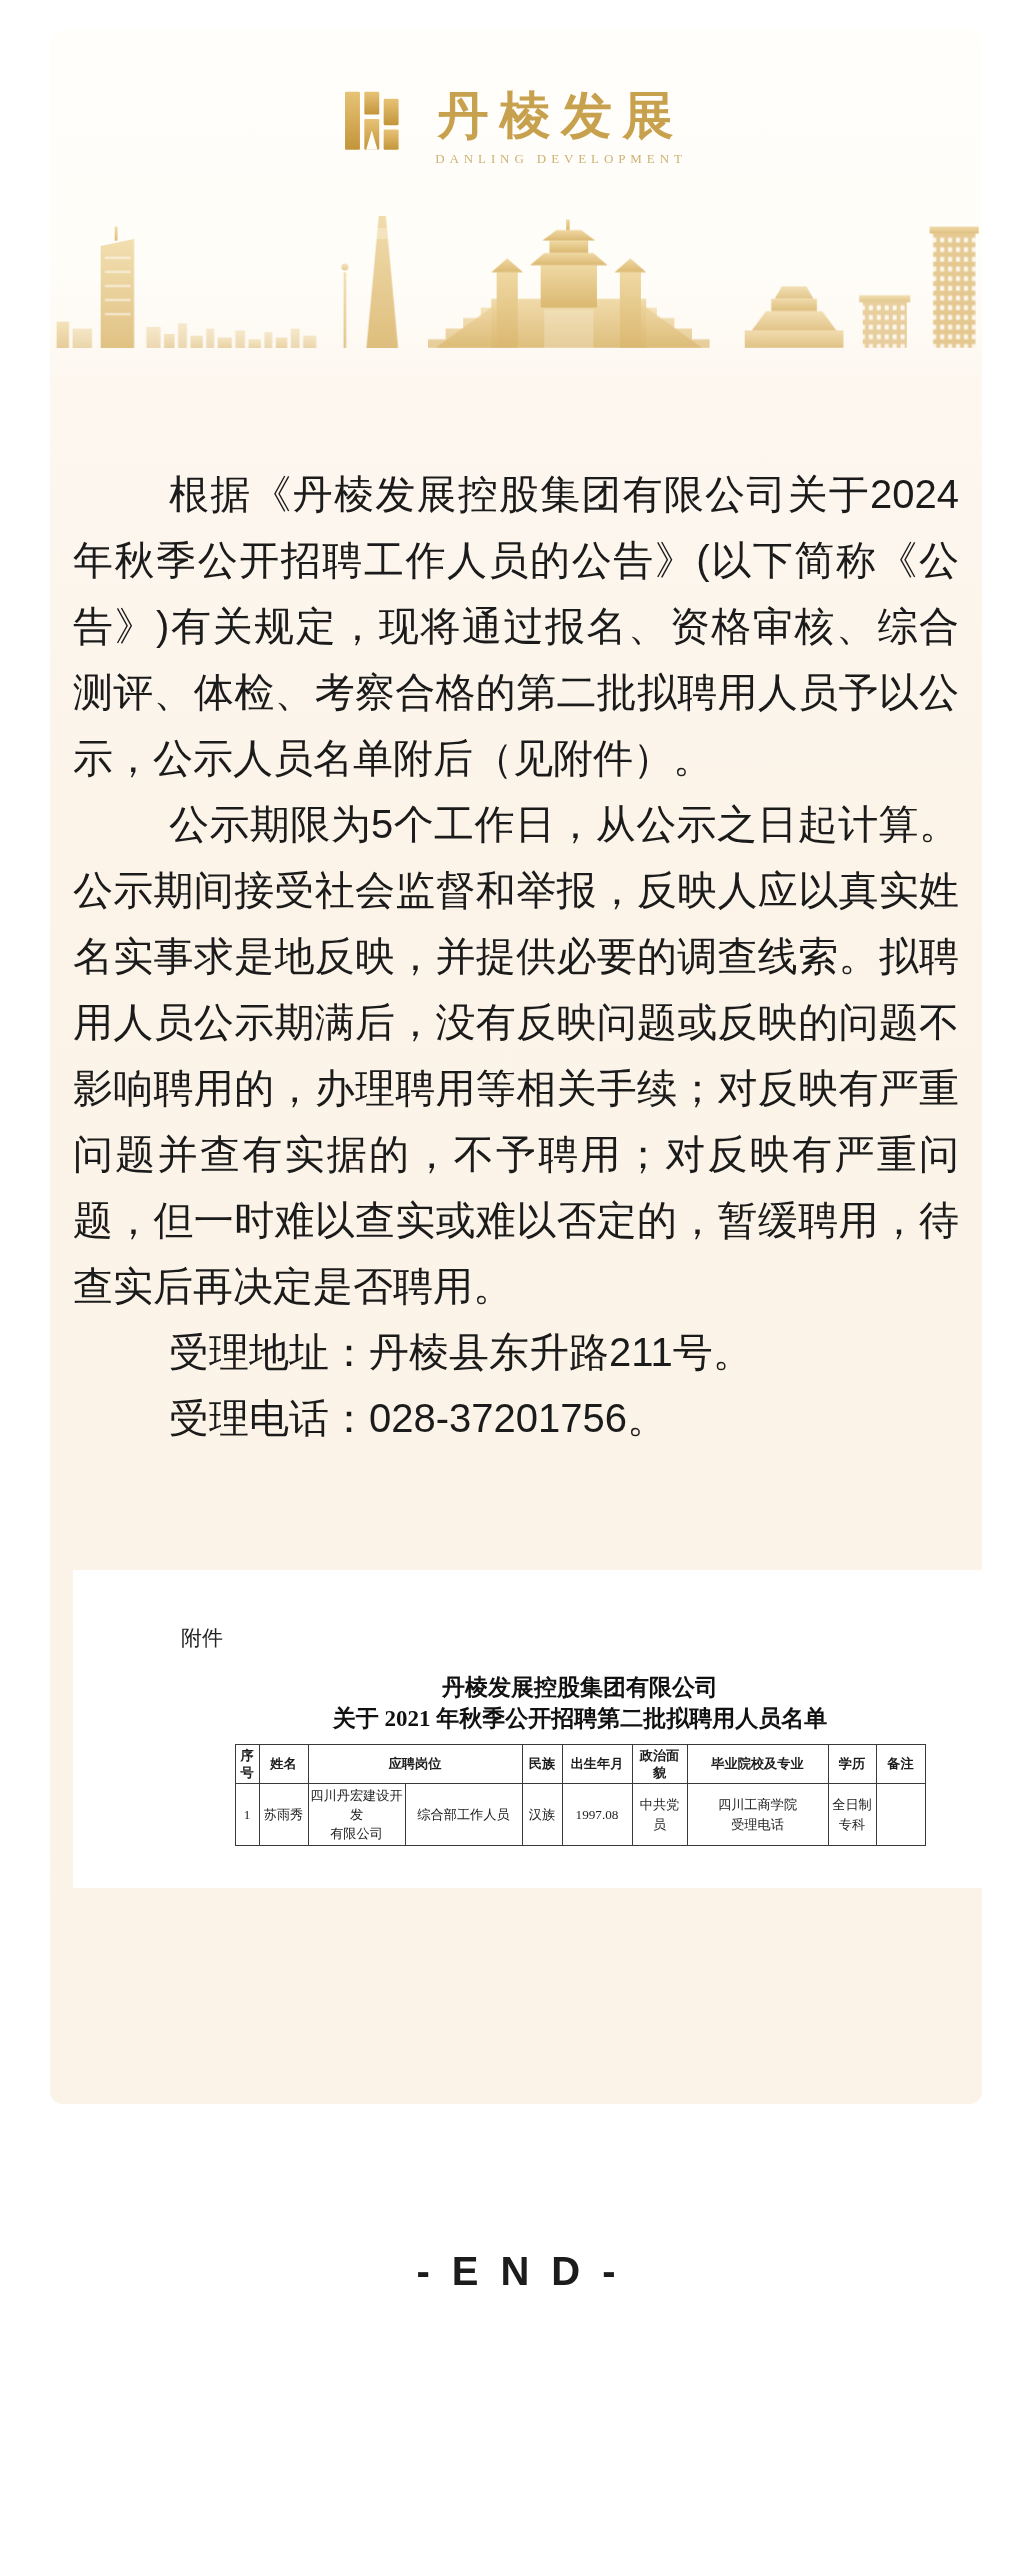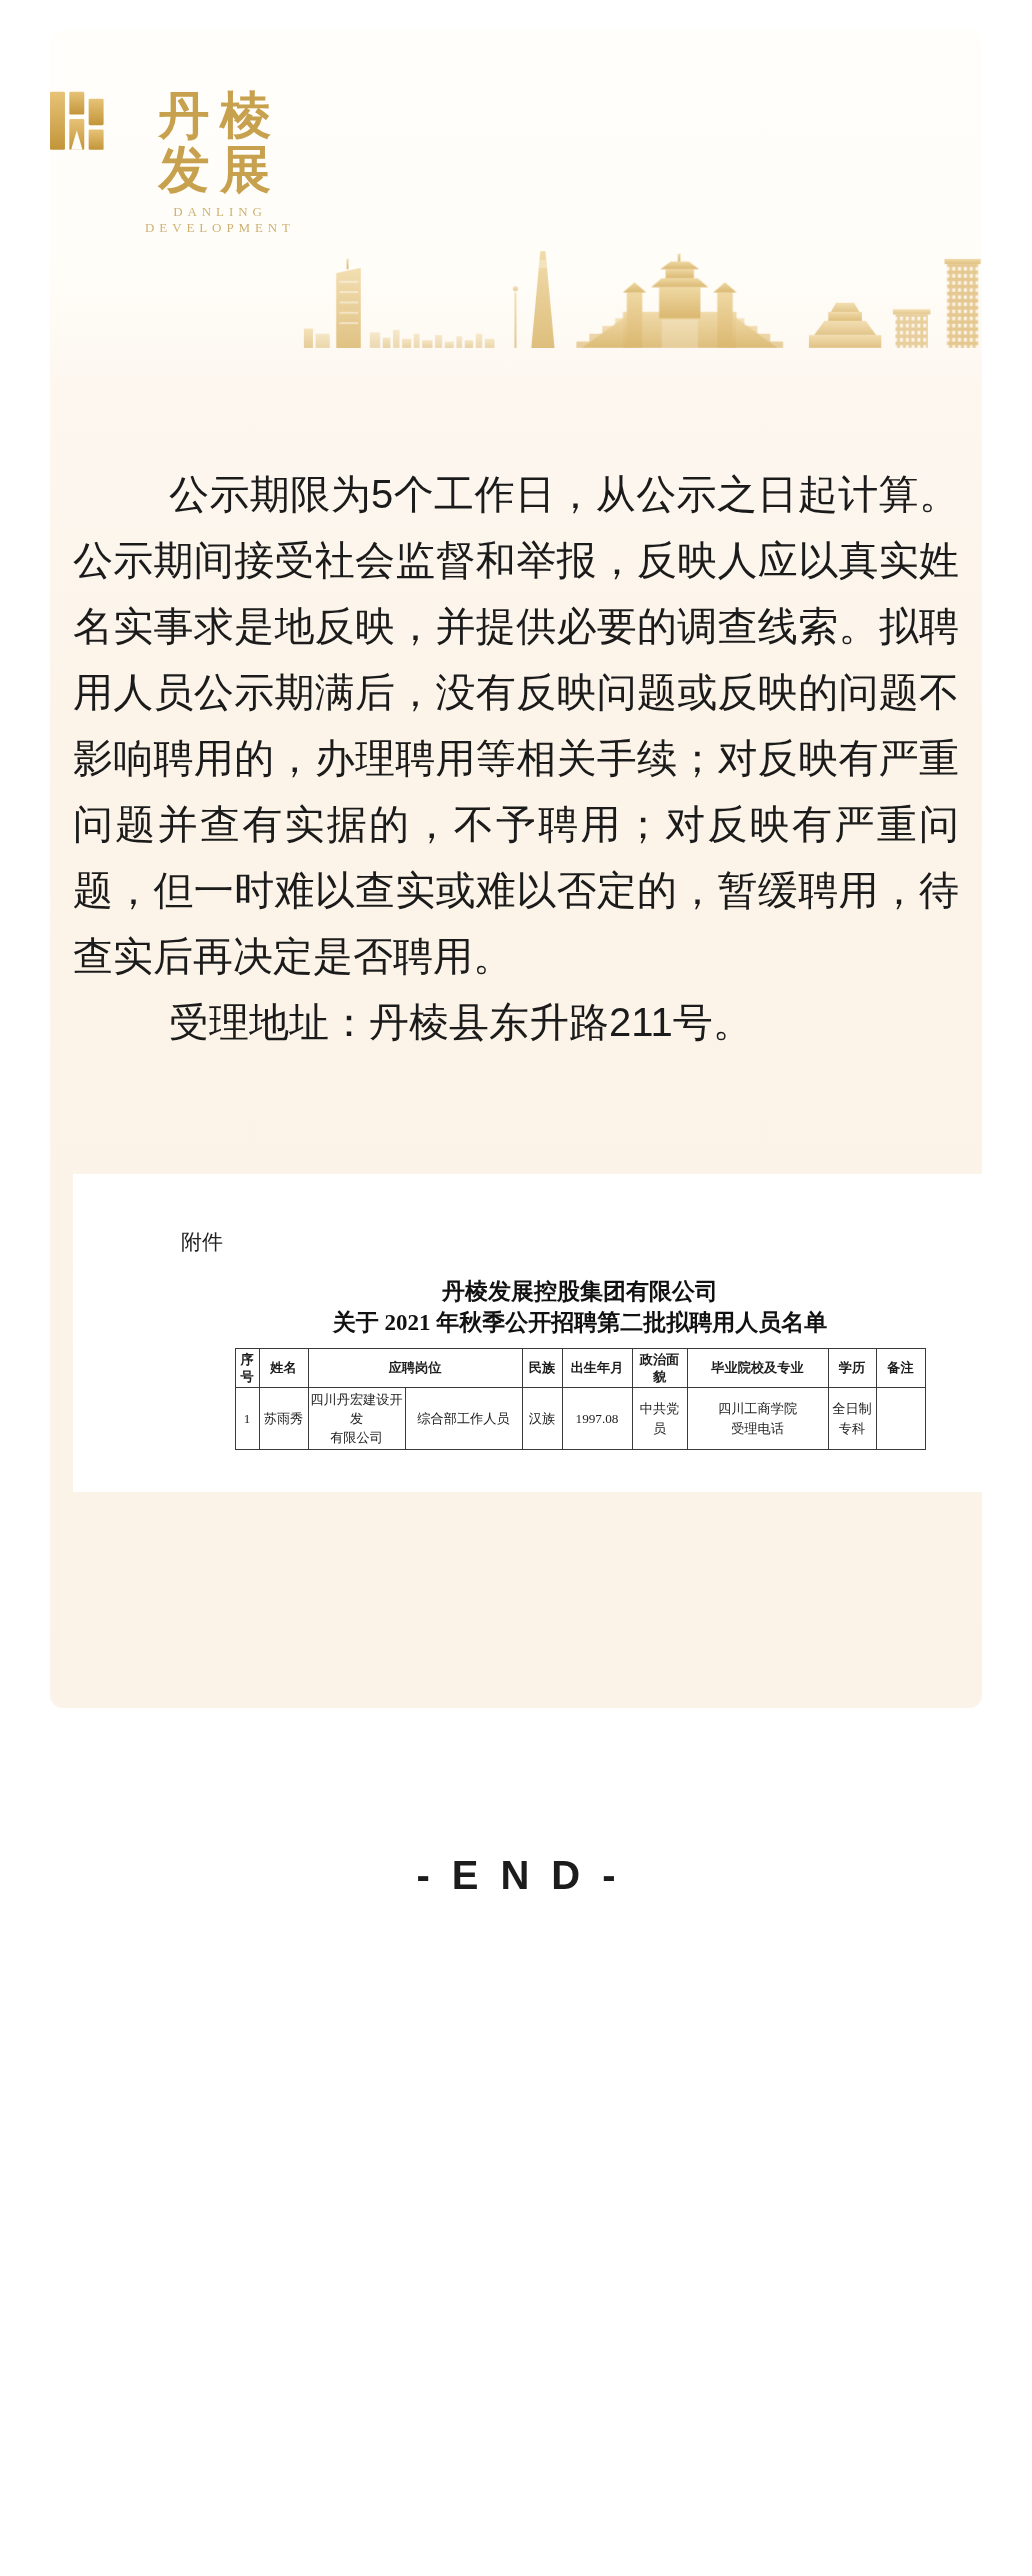--- a/index.html
+++ b/index.html
@@ -4,21 +4,21 @@
 <style>
   * { margin:0; padding:0; box-sizing:border-box; }
   html,body { background:#ffffff; }
   body { font-family:"Liberation Sans","DejaVu Sans",sans-serif; }
   .page { width:1032px; min-height:2576px; margin:0 auto; background:#ffffff; overflow:hidden; }
 
   
   .card { width:932px; margin:30px auto 0; border-radius:12.4px; overflow:hidden; }
 
   
-  .card-header { height:353px; background:linear-gradient(180deg,#fffefb 0%,#fffdf8 70%,#fdf7f0 100%); display:flex; flex-direction:row; }
+  .card-header { height:353px; background:linear-gradient(180deg,#fffefb 0%,#fffdf8 70%,#fdf7f0 100%); display:flex; flex-direction:column; }
   .brand-row { display:flex; justify-content:center; align-items:flex-start; gap:32px; padding-top:60px; }
   .logo-mark { flex:0 0 auto; }
   .brand-text { text-align:center; }
   .brand-cn { font-family:"Liberation Serif","DejaVu Serif",serif; font-size:51px; font-weight:700; letter-spacing:10.6px; color:#c7a14e; line-height:1.05; }
   .brand-en { font-family:"Liberation Serif","DejaVu Serif",serif; font-size:13px; font-weight:400; letter-spacing:4.9px; color:#cdb274; margin-top:7px; }
   .skyline { margin-top:auto; margin-bottom:35px; width:100%; height:132px; display:block; }
 
   
   .content { background:linear-gradient(180deg,#fdf7f0 0%,#fcf4e9 25%,#fbf3e7 100%); padding:78px 23px 216px; }
   .content p { font-size:40px; line-height:66px; letter-spacing:0; color:#1b1b1b; font-weight:500; text-align:justify; text-indent:2.4em; }
@@ -123,22 +123,24 @@
           <polygon points="822,94 866,94 858,80 830,80" fill="url(#gld)" opacity=".8"></polygon>
           <rect x="922" y="98" width="50" height="52" fill="url(#win)" opacity=".8"></rect>
           <rect x="918" y="90" width="58" height="8" fill="url(#gld)" opacity=".8"></rect>
           <rect x="1002" y="20" width="48" height="130" fill="url(#win)" opacity=".9"></rect>
           <rect x="998" y="12" width="56" height="8" fill="url(#gld)" opacity=".9"></rect>
         </g>
       </svg>
     </div>
 
     <div class="content">
+      <p>根据《丹棱发展控股集团有限公司关于2024年秋季公开招聘工作人员的公告》(以下简称《公告》)有关规定，现将通过报名、资格审核、综合测评、体检、考察合格的第二批拟聘用人员予以公示，公示人员名单附后（见附件）。</p>
       <p>公示期限为5个工作日，从公示之日起计算。公示期间接受社会监督和举报，反映人应以真实姓名实事求是地反映，并提供必要的调查线索。拟聘用人员公示期满后，没有反映问题或反映的问题不影响聘用的，办理聘用等相关手续；对反映有严重问题并查有实据的，不予聘用；对反映有严重问题，但一时难以查实或难以否定的，暂缓聘用，待查实后再决定是否聘用。</p>
       <p>受理地址：丹棱县东升路211号。</p>
+      <p>受理电话：028-37201756。</p>
 
       <div class="attachment">
         <div class="att-label">附件</div>
         <div class="att-title first">丹棱发展控股集团有限公司</div>
         <div class="att-title">关于 2021 年秋季公开招聘第二批拟聘用人员名单</div>
 
         <table class="roster">
           <colgroup>
             <col style="width:24px">
               <col style="width:49px">

